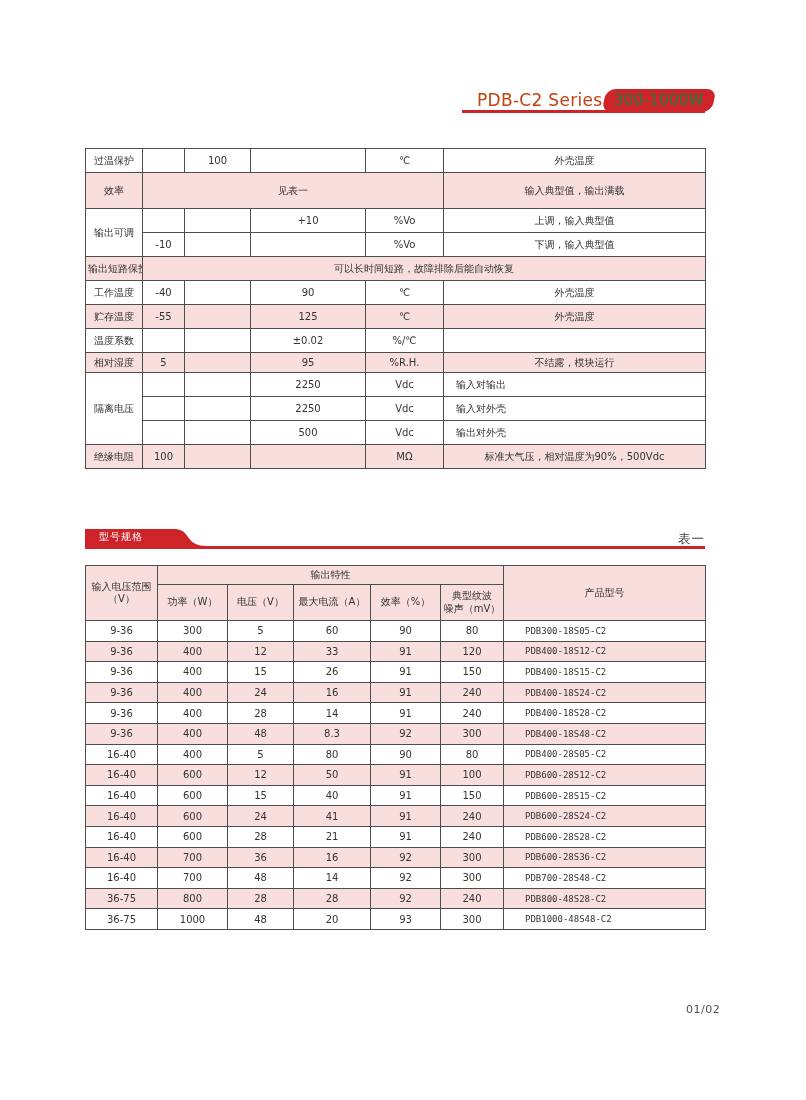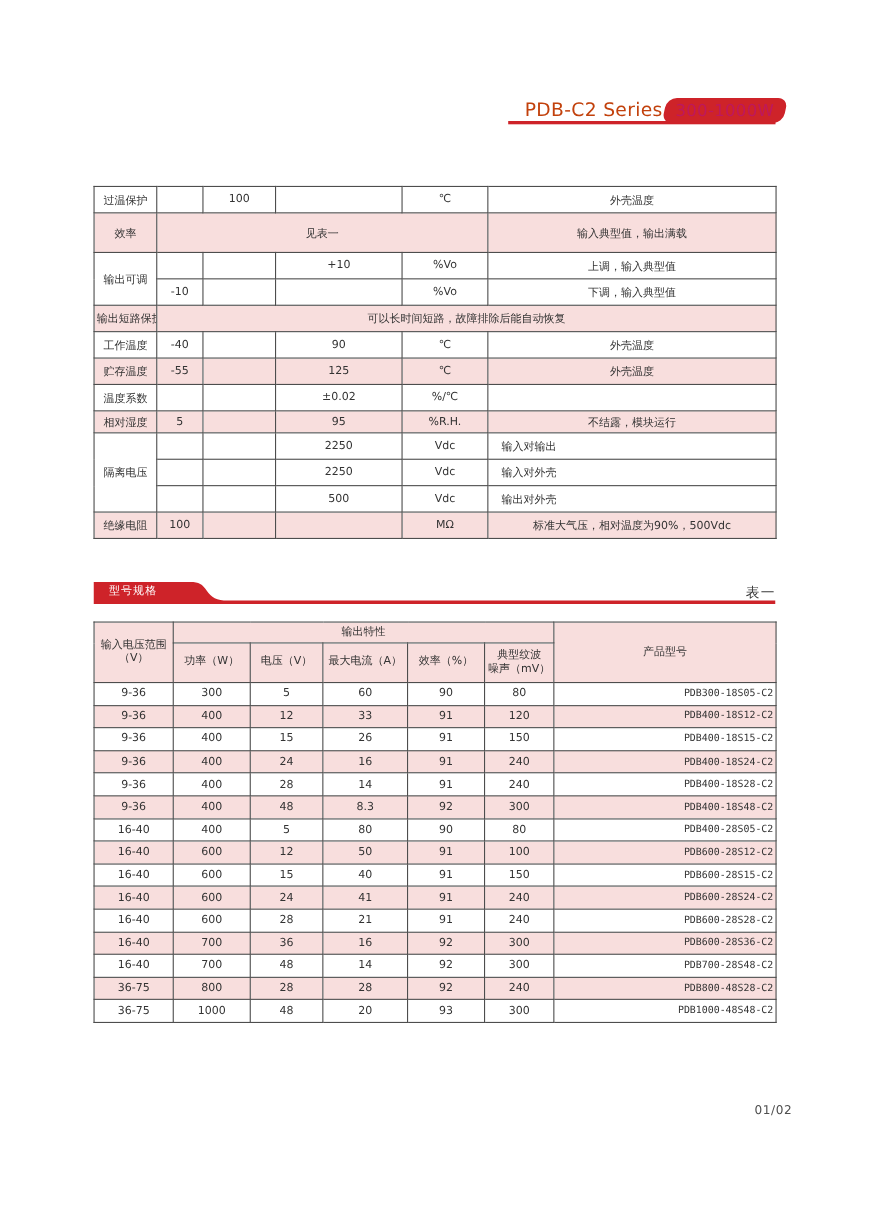--- a/index.html
+++ b/index.html
@@ -14,34 +14,34 @@
     font-family:"DejaVu Sans",sans-serif;color:var(--text);
     -webkit-font-smoothing:antialiased;
   }
   .abs{position:absolute;}
 
   
   .doc-title{top:90px;left:477px;font-size:17px;color:#c2410c;letter-spacing:.3px;}
   .title-rule{top:110px;left:462px;width:243px;height:3px;background:var(--red);}
   .badge{top:89px;left:604px;height:23px;z-index:2;}
   .badge-bg{position:absolute;inset:0;background:var(--red);border-radius:9px;transform:skewX(-12deg);}
-  .badge-text{position:relative;display:block;padding:0 10px;line-height:23px;font-size:15px;color:#be185d;letter-spacing:.3px;}
+  .badge-text{position:relative;display:block;padding:0 10px;line-height:23px;font-size:15px;color:#15803d;letter-spacing:.3px;}
 
   
   .tbl-wrap table{border-collapse:collapse;table-layout:fixed;width:620px;}
   .tbl-wrap td{
     border:1px solid var(--border);
     font-size:10px;text-align:center;vertical-align:middle;
     padding:0 2px;overflow:hidden;white-space:nowrap;background:#ffffff;
   }
   .tbl-wrap tr.pink td{background:var(--pink);}
   .tbl-wrap td.left{text-align:left;padding-left:12px;}
-  .tbl-wrap td.model{text-align:right;padding-left:21px;font-family:"DejaVu Sans Mono",monospace;font-size:9px;}
+  .tbl-wrap td.model{text-align:left;padding-left:21px;font-family:"DejaVu Sans Mono",monospace;font-size:9px;}
   .tbl-wrap td.hd{white-space:pre-line;line-height:1.25;}
-  #spec-table{top:169px;left:85px;}
+  #spec-table{top:148px;left:85px;}
   #model-table{top:565px;left:85px;}
 
   
   .ribbon{top:527px;left:85px;width:620px;height:24px;}
   .ribbon-path{fill:var(--red);}
   .section-title{top:530px;left:99px;font-size:10px;color:#ffffff;letter-spacing:1px;z-index:2;}
   .table-ref{top:531px;left:661px;width:44px;text-align:right;font-size:12.5px;color:#3a3a3a;letter-spacing:1px;}
 
   
   .page-num{top:1003px;left:686px;font-size:11px;color:#4f4f4f;letter-spacing:.5px;}

